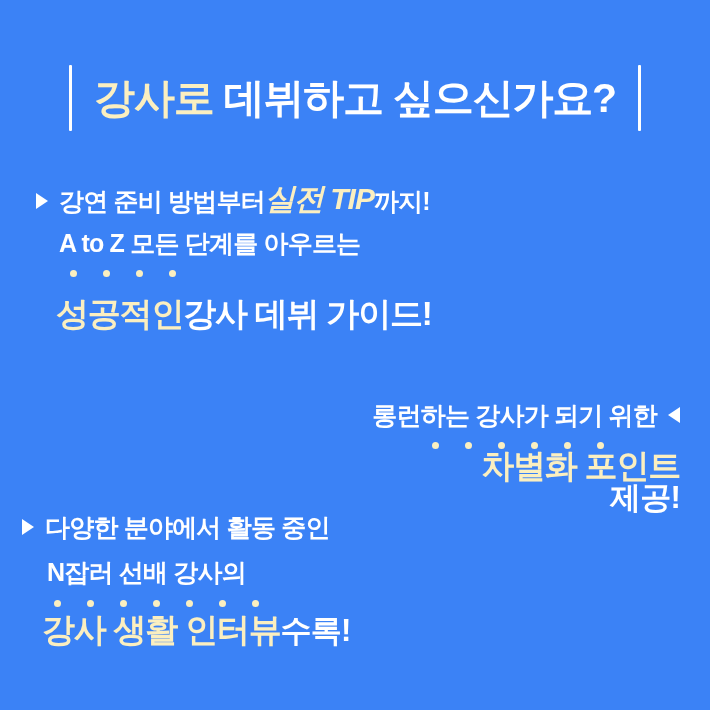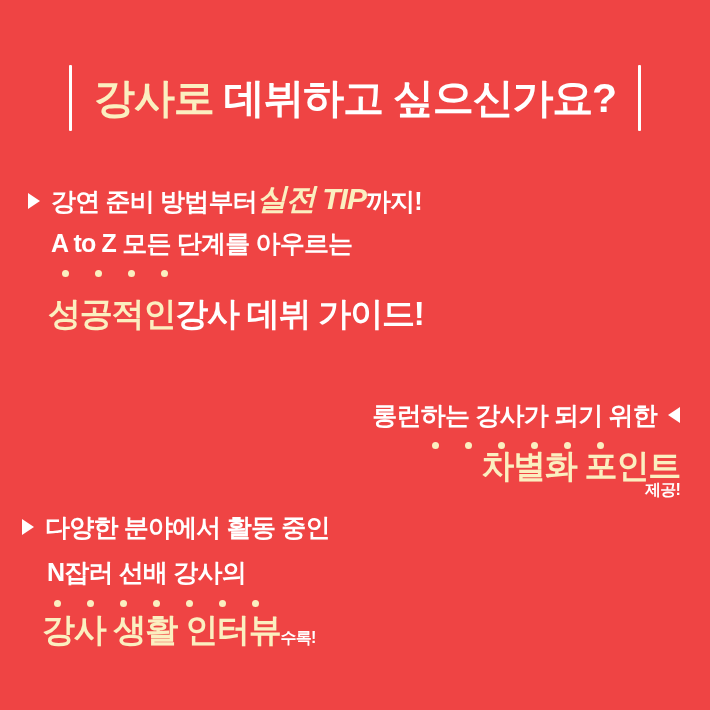--- a/index.html
+++ b/index.html
@@ -10,21 +10,21 @@
     width: 710px;
     height: 710px;
     overflow: hidden;
     font-family: "Liberation Sans", "DejaVu Sans", sans-serif;
   }
 
   .poster {
     position: relative;
     width: 710px;
     height: 710px;
-    background: #ef4444;
+    background: #3b82f6;
     overflow: hidden;
   }
 
   
   .title-block {
     position: absolute;
     left: 0;
     top: 57px;
     width: 710px;
     height: 82px;
@@ -95,42 +95,42 @@
     font-weight: bold;
     letter-spacing: -1px;
     font-style: italic;
   }
   .t-big {
     font-size: 33px;
     font-weight: bold;
     letter-spacing: -1.2px;
   }
   .t-small {
-    font-size: 16px;
+    font-size: 31px;
     font-weight: bold;
     letter-spacing: -0.8px;
   }
 
   
   .dots {
     display: flex;
     gap: 26px;
     height: 8px;
     align-items: center;
   }
   .dots .dot {
     width: 7px;
     height: 7px;
     border-radius: 50%;
     background: #FBEFC0;
     flex: 0 0 auto;
   }
 
   
-  #block-debut-guide { left: 28px; top: 184px; }
+  #block-debut-guide { left: 36px; top: 184px; }
   #block-debut-guide .l1 { }
   #block-debut-guide .l2 { margin-top: 17px; margin-left: 23px; }
   #block-debut-guide .dots { margin-top: 13px; margin-left: 34px; }
   #block-debut-guide .l3 { margin-top: 20px; margin-left: 20px; }
 
   
   #block-differentiation {
     right: 30px;
     top: 383px;
     text-align: right;

